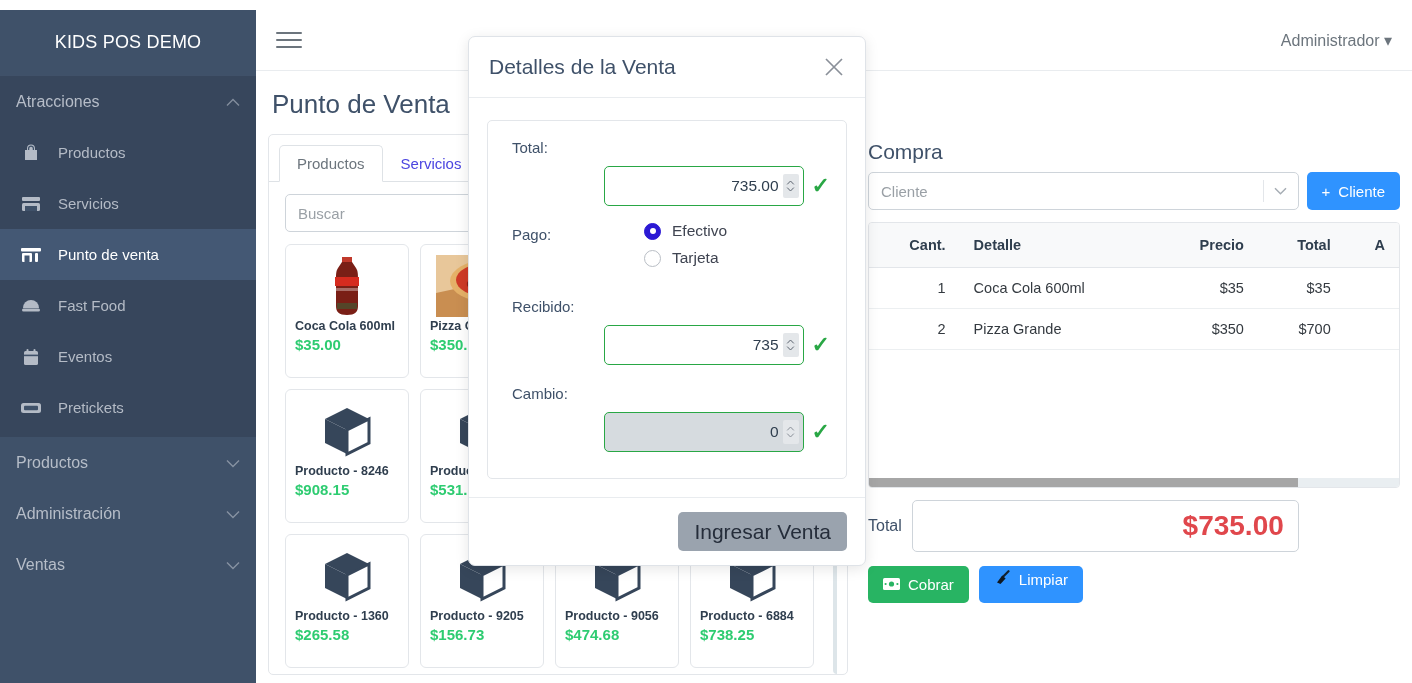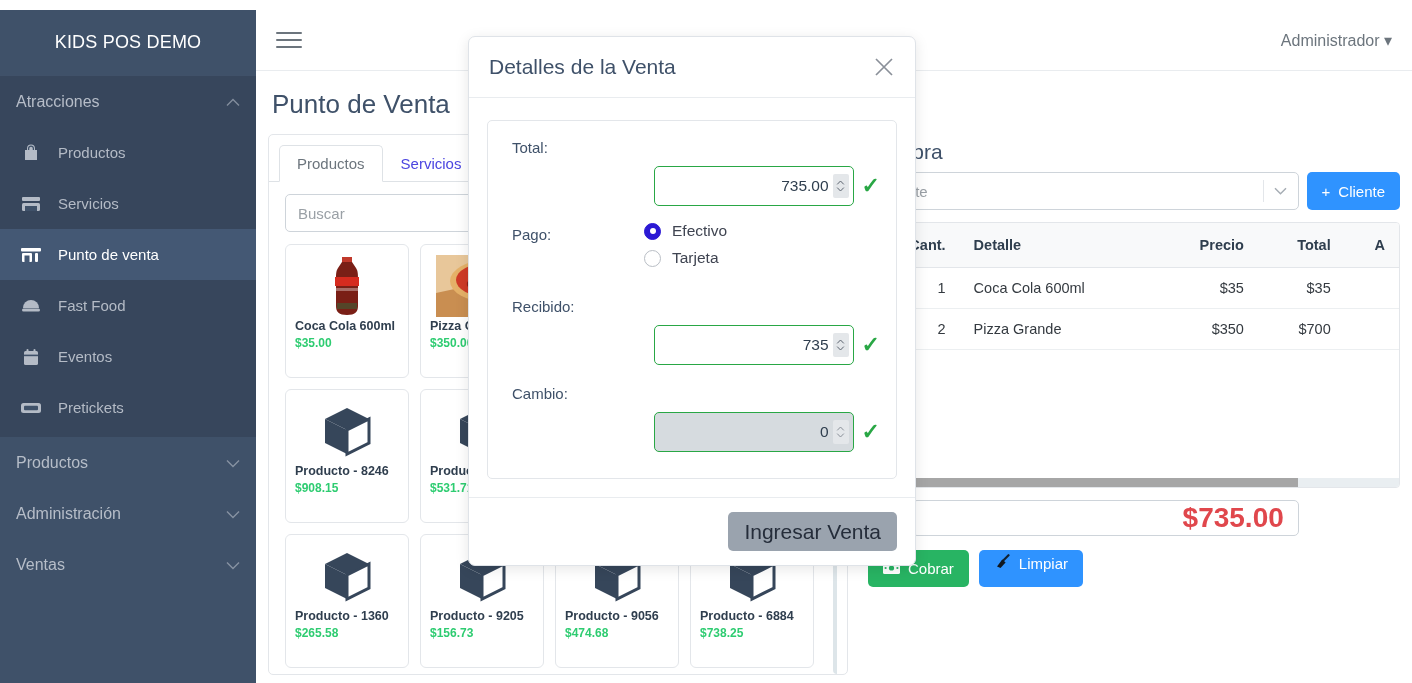--- a/index.html
+++ b/index.html
@@ -86,21 +86,21 @@
     margin: 6px 10px 0 16px; height: 430px; overflow: hidden; position: relative;
   }
   .grid { display: flex; flex-wrap: wrap; gap: 11px; }
   .p-card {
     width: 124px; height: 134px; border: 1px solid #e3e6ea; border-radius: 6px;
     background: #fff; padding: 8px 0 0 0; display: flex; flex-direction: column;
     align-items: center; cursor: pointer;
   }
   .p-thumb { height: 66px; display: flex; align-items: center; justify-content: center; }
   .p-name { font-size: 12.5px; font-weight: bold; color: #2f3e4e; align-self: flex-start; padding-left: 9px; }
-  .p-price { font-size: 12px; font-weight: bold; color: #2ecc71; align-self: flex-start; padding-left: 9px; margin-top: 3px; }
+  .p-price { font-size: 15px; font-weight: bold; color: #2ecc71; align-self: flex-start; padding-left: 9px; margin-top: 3px; }
 
   .vscroll {
     position: absolute; right: -4px; top: 0; width: 8px; height: 430px; background: #fff;
   }
   .vscroll .thumb { position: absolute; top: 0; width: 8px; height: 430px; background: #dde5e9; border-radius: 4px; }
 
   
   .right-card { flex: 1; padding-top: 4px; }
   .compra-title { font-size: 21px; color: #3f5169; padding: 2px 0 8px 8px; }
   .client-row { display: flex; gap: 8px; padding: 0 0 0 8px; align-items: flex-start; }
@@ -127,40 +127,40 @@
     padding: 14px 14px; border-bottom: 1px solid #e3e6ea; white-space: nowrap;
   }
   table.cart th.l, table.cart td.l { text-align: left; }
   table.cart td { padding: 12px 14px; text-align: right; color: #343a40; border-bottom: 1px solid #eceff1; }
   .hscroll { position: absolute; left: 0; right: 0; bottom: 0; height: 9px; background: #e9eef1; }
   .hscroll .thumb { height: 9px; background: #a6a6a6; width: 81%; }
 
   .total-row { display: flex; align-items: center; gap: 10px; margin: 12px 0 0 8px; }
   .total-label { font-size: 16px; color: #3f5169; }
   .total-box {
-    flex: 1; max-width: 387px; height: 36px; border: 1px solid #ced4da; border-radius: 5px;
+    flex: 1; max-width: 387px; height: 52px; border: 1px solid #ced4da; border-radius: 5px;
     display: flex; align-items: center; justify-content: flex-end; padding-right: 14px;
   }
   .total-amount { font-size: 28px; font-weight: bold; color: #e0474c; }
 
   .actions { display: flex; gap: 10px; margin: 14px 0 0 8px; }
   .btn-cobrar {
     background: #28b463; color: #fff; border: none; border-radius: 5px; height: 37px;
     font-size: 15px; padding: 0 15px; display: flex; align-items: center; gap: 8px; cursor: pointer;
     font-family: "Liberation Sans", sans-serif;
   }
   .btn-limpiar {
     background: #2f93ff; color: #fff; border: none; border-radius: 5px; height: 37px;
     font-size: 15px; padding: 15px 15px; display: flex; align-items: flex-end; gap: 8px; cursor: pointer;
     font-family: "Liberation Sans", sans-serif;
   }
 
   
   .modal {
-    position: absolute; left: 468px; top: 26px; width: 448px;
+    position: absolute; left: 468px; top: 26px; width: 398px;
     background: #fff; border: 1px solid #dfe3e8; border-radius: 7px;
     box-shadow: 0 3px 14px rgba(0,0,0,.10);
     z-index: 50;
   }
   .modal-head {
     display: flex; align-items: center; padding: 18px 20px; border-bottom: 1px solid #e9ecef;
   }
   .modal-title { font-size: 21px; color: #3f5169; }
   .modal-close { margin-left: auto; color: #8a9099; cursor: pointer; font-size: 0; }
   .modal-body { padding: 22px 18px 18px 18px; }

